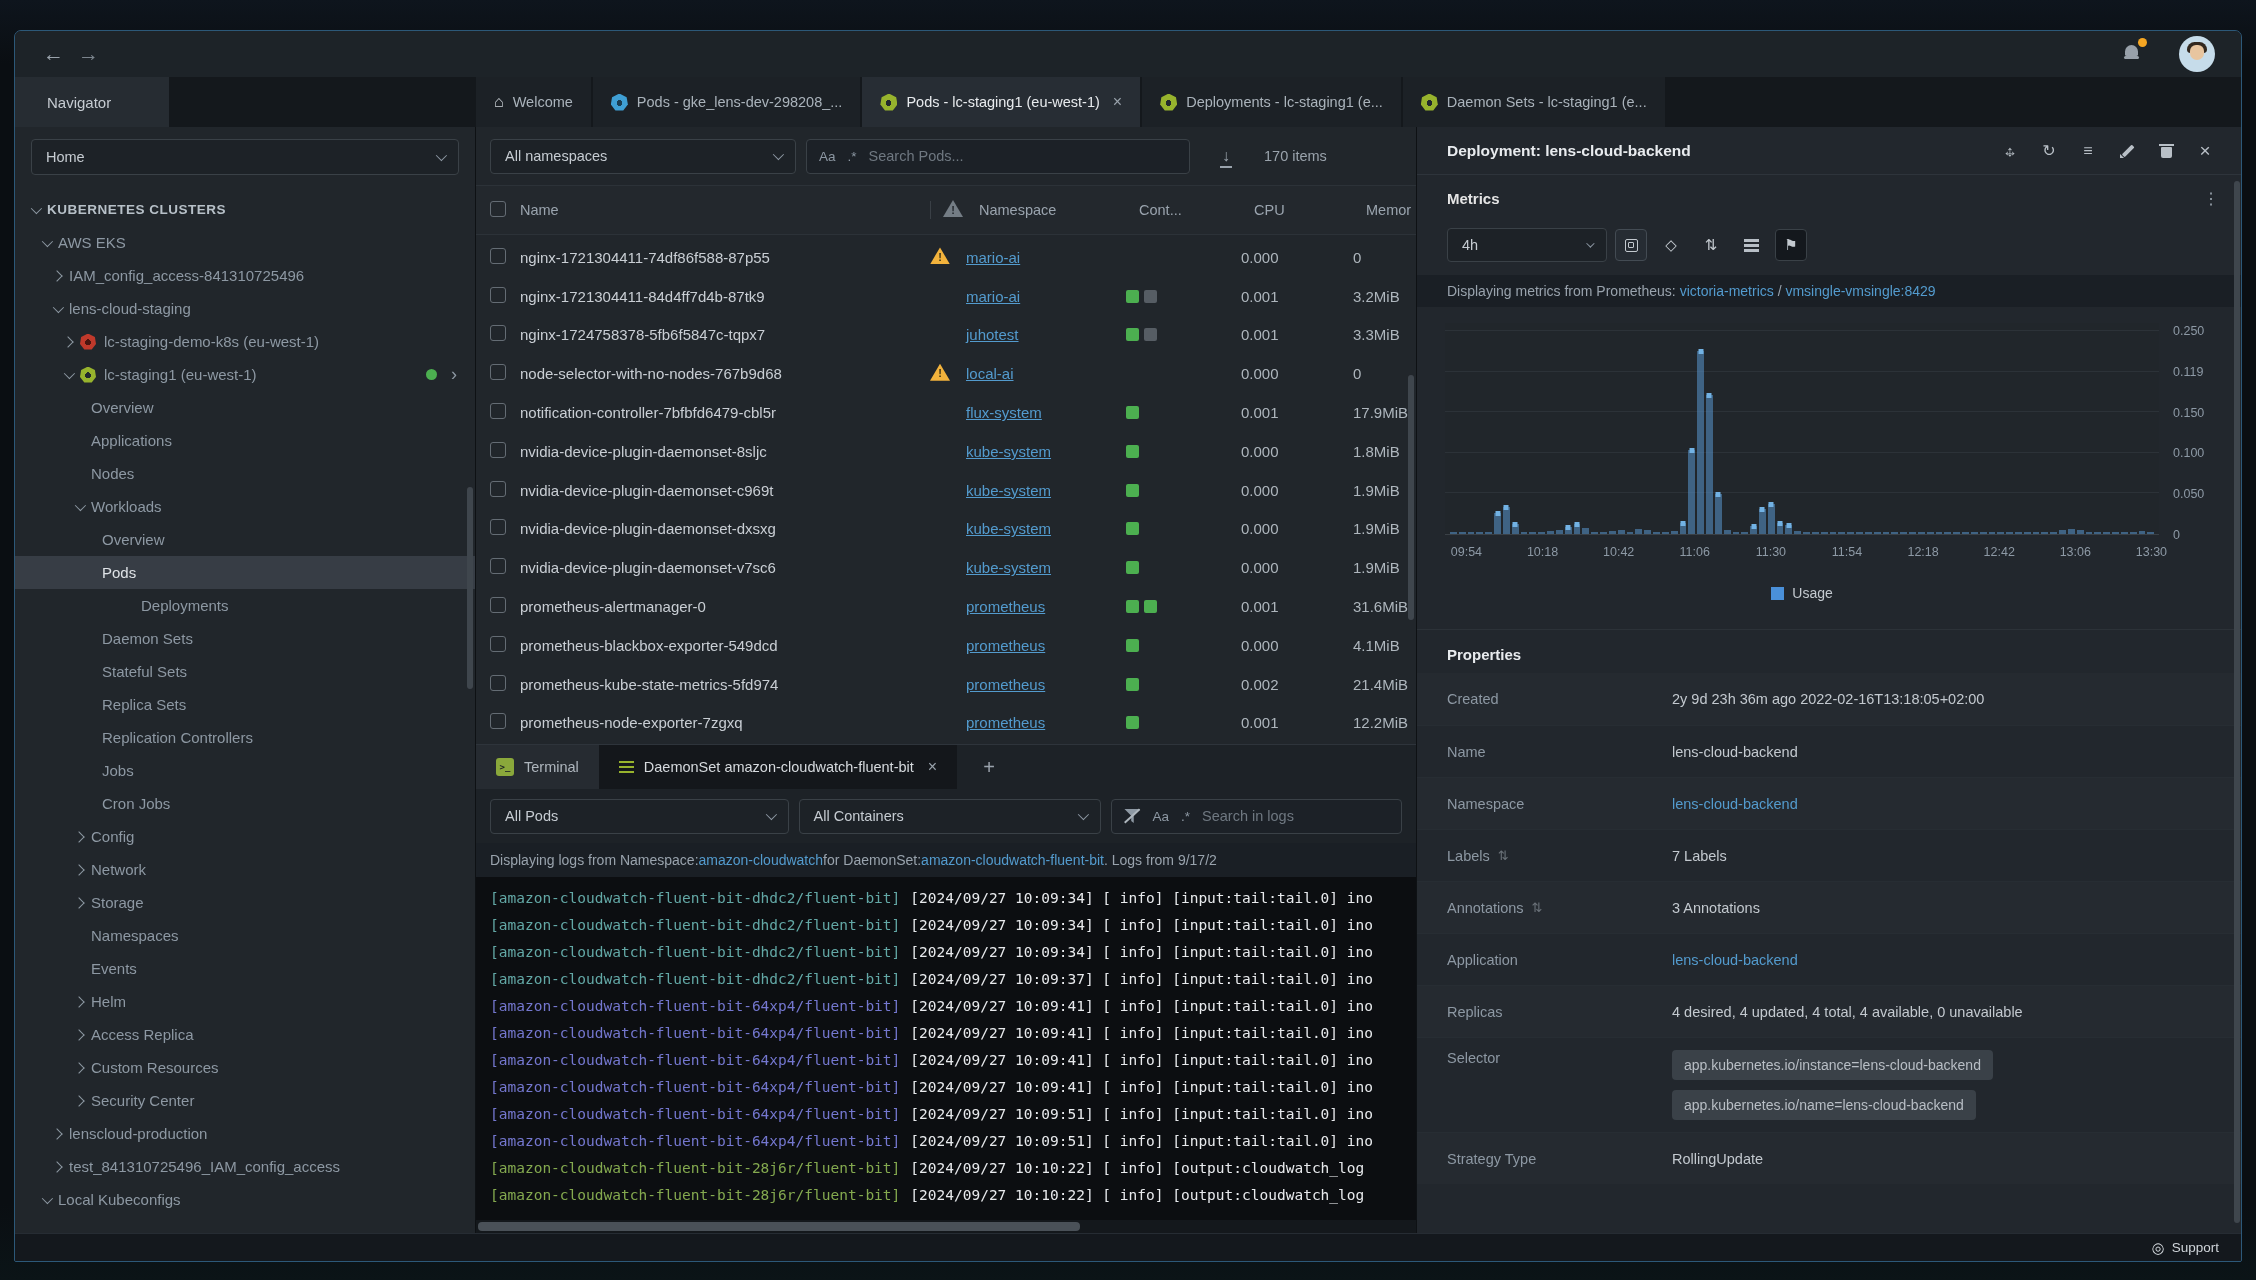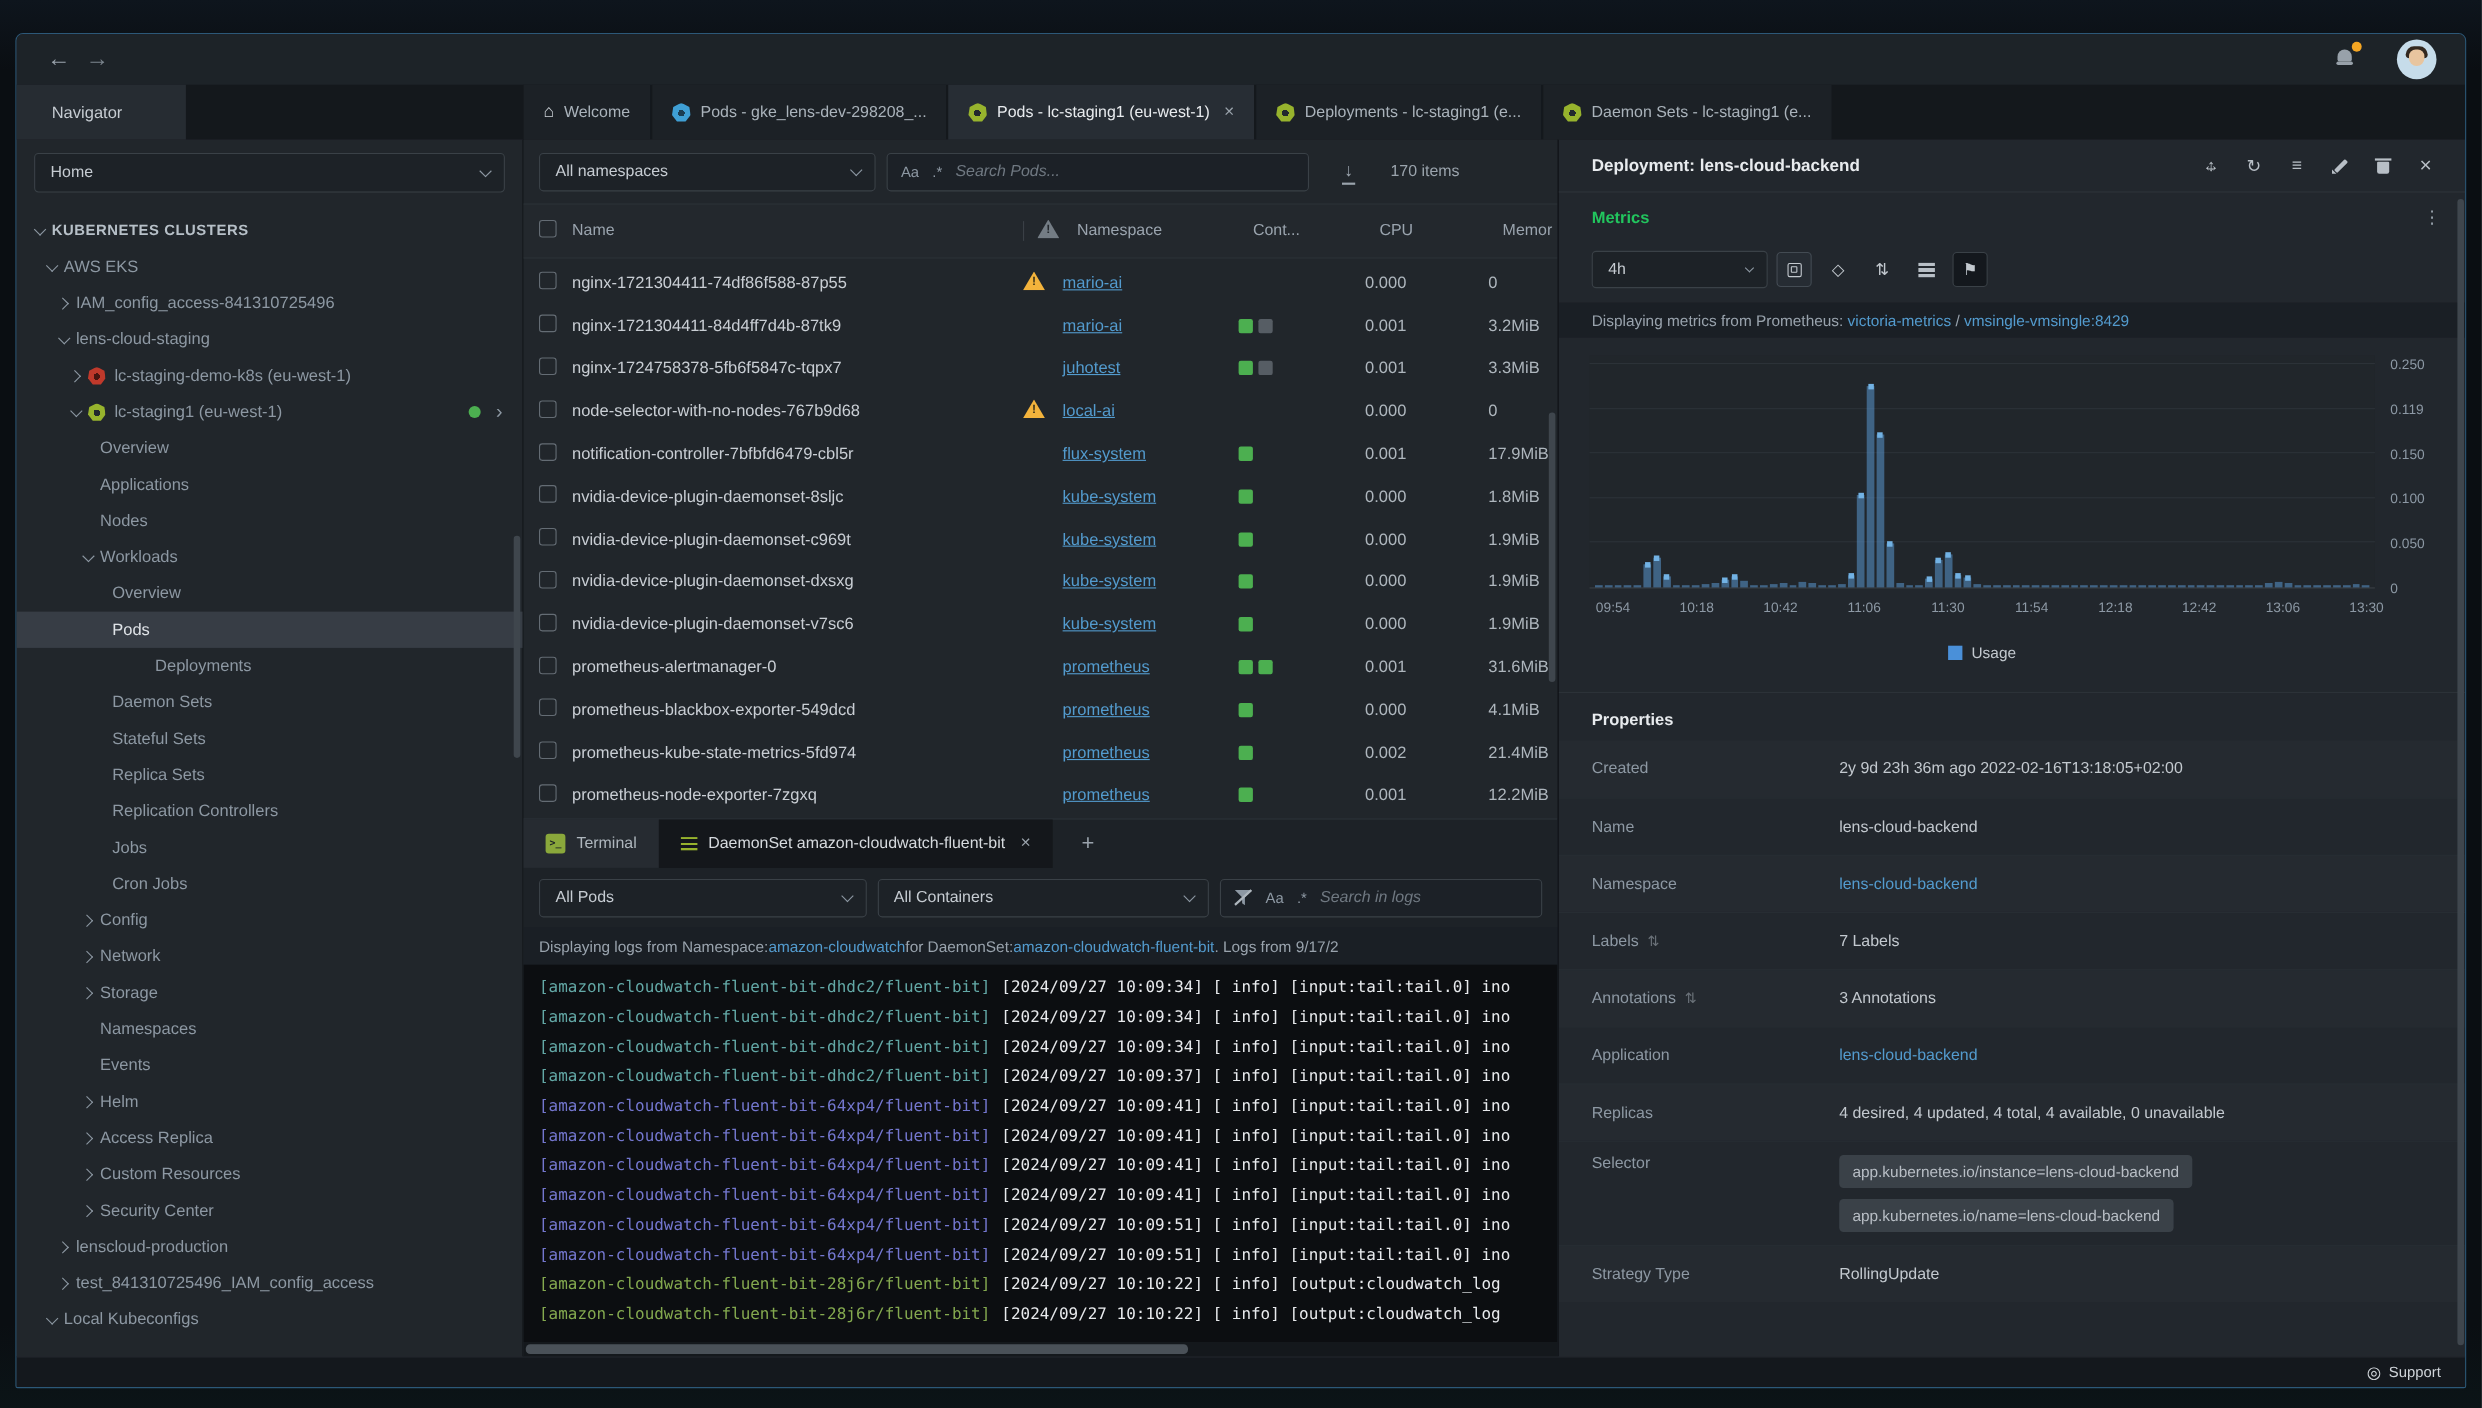--- a/index.html
+++ b/index.html
@@ -67,21 +67,21 @@
   .link-chev { color:#8d98a3; font-size:18px; }
   .sb-scroll { position:absolute; right:2px; top:360px; width:6px; height:202px; background:#3f464d; border-radius:3px; }
 
   
   .pods-toolbar { height:58px; display:flex; align-items:center; padding:0 14px; gap:10px; flex:0 0 auto; }
   .ns-select { width:306px; height:35px; }
   .searchbox { background:#1c2127; border:1px solid #3a4147; border-radius:4px; height:35px;
     display:flex; align-items:center; gap:12px; padding:0 12px; color:#8d98a3; }
   .pods-search { width:384px; }
   .mini-glyph { font-size:13.5px; color:#8d98a3; }
-  .searchbox input { flex:1; background:transparent; border:none; outline:none; color:#5eead4; font-size:14.5px; font-family:inherit;font-style:italic; }
+  .searchbox input { flex:1; background:transparent; border:none; outline:none; color:#5eead4; font-size:14.5px; font-family:inherit; }
   .searchbox input::placeholder { color:#6f7881; }
   .dl-icon { position:relative; font-size:16px; color:#9aa3ac; margin-left:22px; line-height:1; }
   .dl-icon::after { content:""; position:absolute; left:-2px; right:-2px; bottom:-4px; height:2px; background:#9aa3ac; }
   .items-count { color:#9aa3ac; font-size:14.5px; margin-left:24px; }
 
   .pods-header { height:50px; display:flex; align-items:center; padding-left:14px; background:#23282d;
     border-top:1px solid #2c3238; border-bottom:1px solid #2c3238; color:#9aa4ae; font-size:14.5px; flex:0 0 auto; }
   .col-check { width:30px; flex:0 0 auto; }
   .cb { width:16px; height:16px; border:1.5px solid #646c74; border-radius:3px; display:inline-block; }
   .col-name { width:410px; flex:0 0 auto; overflow:hidden; white-space:nowrap; }
@@ -145,21 +145,21 @@
   .pencil { width:15px; height:15px; position:relative; }
   .pencil::before { content:""; position:absolute; left:1px; top:6px; width:14px; height:3.5px; background:#b8bfc6; transform:rotate(-45deg); border-radius:1px; }
   .pencil::after { content:""; position:absolute; left:0; bottom:0; width:0; height:0; border-bottom:4px solid #b8bfc6; border-right:4px solid transparent; transform:rotate(0deg); }
   .trash { width:11px; height:14px; position:relative; }
   .trash::before { content:""; position:absolute; left:0; right:0; top:3px; bottom:0; background:#b8bfc6; border-radius:1px 1px 2px 2px; }
   .trash::after { content:""; position:absolute; left:-2px; right:-2px; top:0; height:2px; background:#b8bfc6; }
   .close-glyph { font-size:19px; }
 
   .detail-body { flex:1; min-height:0; overflow:hidden; }
   .metrics-head { height:46px; display:flex; align-items:center; padding:0 22px 0 30px; }
-  .metrics-title { color:#22c55e; font-weight:bold; font-size:15px; flex:1; }
+  .metrics-title { color:#e5e5e5; font-weight:bold; font-size:15px; flex:1; }
   .kebab { color:#99a3ad; font-size:16px; }
   .metrics-toolbar { height:48px; display:flex; align-items:center; padding:0 30px; gap:8px; }
   .range-select { width:160px; height:34px; }
   .mbtn { width:32px; height:32px; display:flex; align-items:center; justify-content:center; border-radius:4px; color:#c3c9cf; }
   .mbtn.boxed { border:1px solid #434b53; background:#262c33; }
   .mbtn.dark { border:1px solid #3a4147; background:#14181d; }
   .chip { width:13px; height:13px; border:1.5px solid #c3c9cf; border-radius:2px; position:relative; }
   .chip::after { content:""; position:absolute; inset:2.5px; border:1px solid #c3c9cf; border-radius:1px; }
   .glyph15 { font-size:15px; }
   .layers { width:15px; height:13px;

